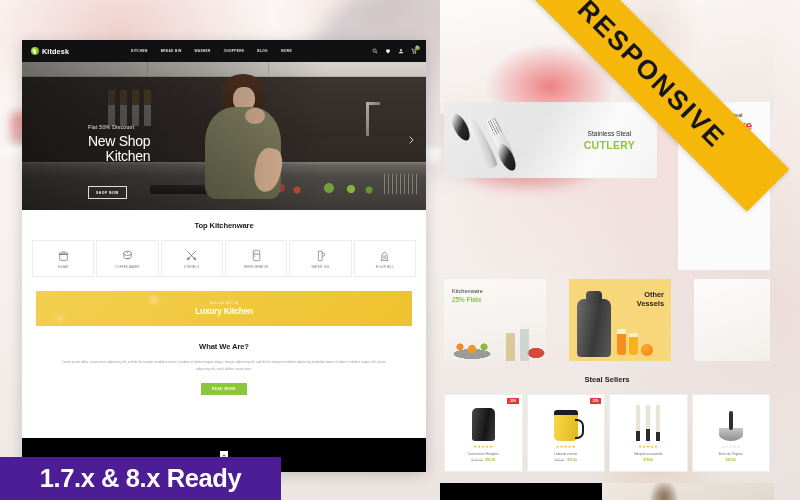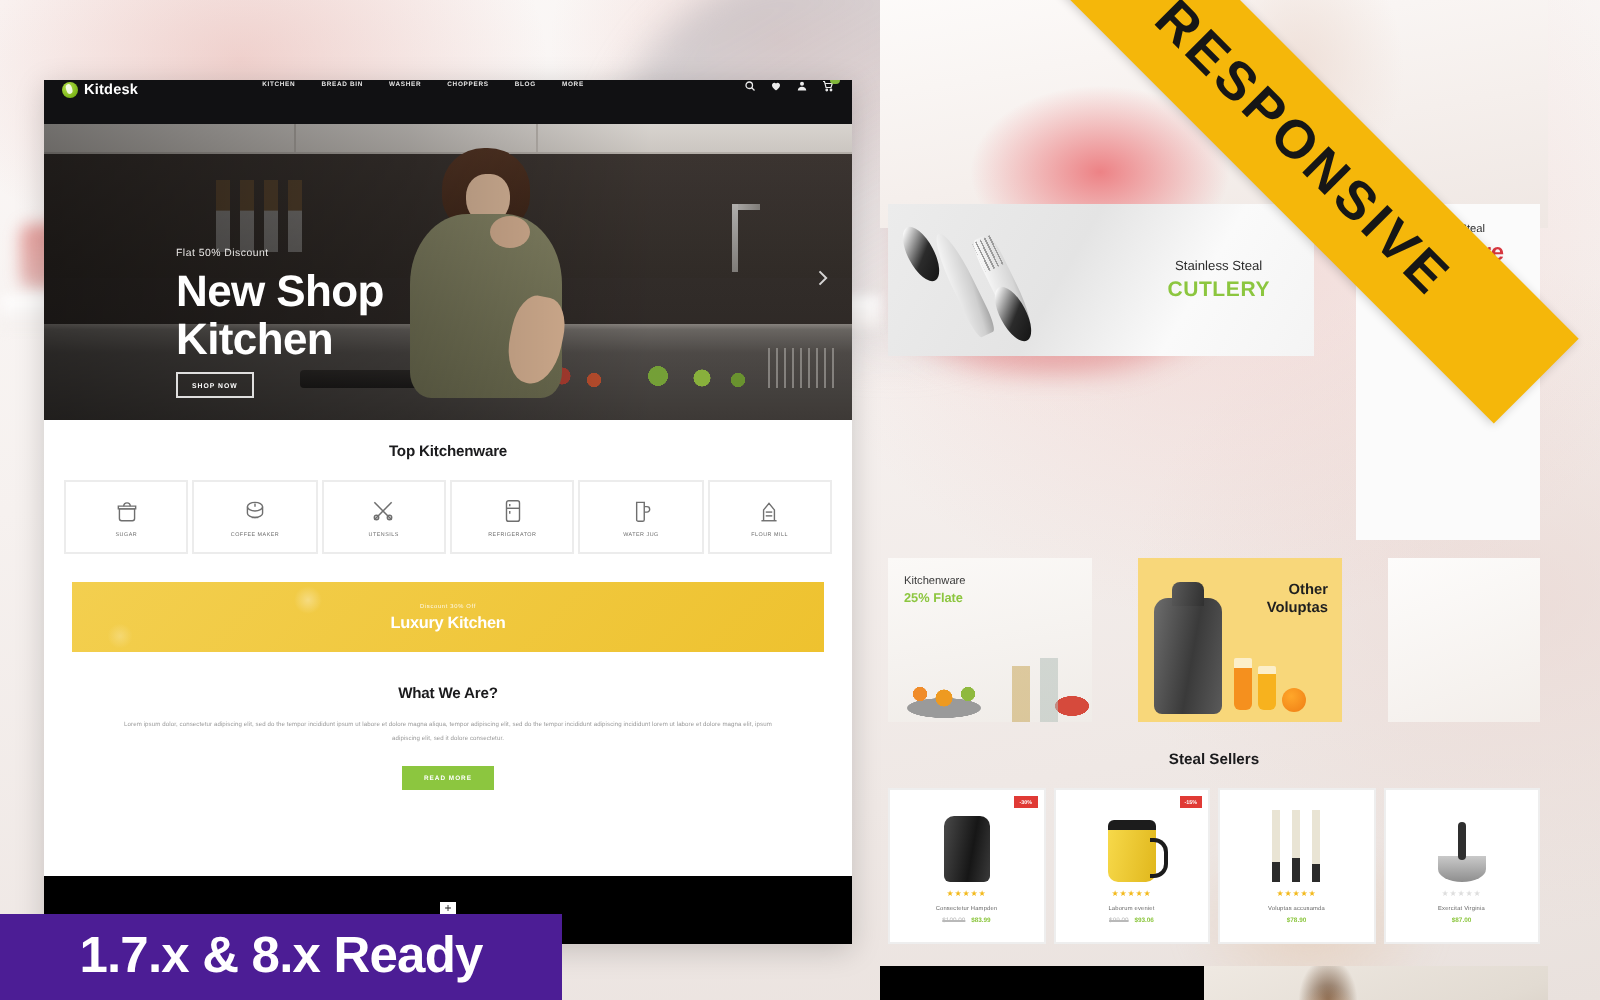--- a/index.html
+++ b/index.html
@@ -56,21 +56,21 @@
 
   
   #left-screen {
     position:absolute; left:22px; top:40px; width:404px; height:432px;
     background:#ffffff;
     box-shadow:0 3px 14px rgba(0,0,0,.18);
     overflow:hidden;
   }
   
   .site-header {
-    height:22px; background:#111113; display:flex; align-items:flex-start;
+    height:22px; background:#111113; display:flex; align-items:center;
     padding:0 9px; position:relative;
   }
   .logo { display:flex; align-items:center; gap:3px; }
   .logo-mark {
     width:8px; height:8px; border-radius:50%;
     background:radial-gradient(circle at 35% 32%, #b4e04a, #7cb518 70%);
     position:relative;
   }
   .logo-mark::after{
     content:""; position:absolute; left:2.4px; top:1.6px;
@@ -177,21 +177,21 @@
     background:repeating-linear-gradient(90deg,#9b9894 0 1.2px, transparent 1.2px 4px);
     opacity:.8;
   }
   .hero-overlay {
     position:absolute; inset:0;
     background:linear-gradient(90deg,rgba(0,0,0,.5) 0%,rgba(0,0,0,.28) 45%,rgba(0,0,0,.05) 75%);
   }
   .hero-copy { position:absolute; left:66px; top:62px; }
   .hero-kicker { color:#e8e6e4; font-size:5.2px; letter-spacing:.25px; margin-bottom:4px; }
   .hero-title {
-    color:#ffffff; font-size:22px; font-weight:bold; line-height:1.1; letter-spacing:-.3px;
+    color:#ffffff; font-size:14px; font-weight:normal; line-height:1.1; letter-spacing:-.3px;text-align:right;
   }
   .hero-btn {
     position:absolute; left:66px; top:124px;
     border:1px solid rgba(255,255,255,.85); color:#fff;
     font-size:3.4px; font-weight:bold; letter-spacing:.5px;
     padding:3.5px 7px; background:transparent;
   }
   .hero-arrow{
     position:absolute; right:10px; top:50%; margin-top:-5px;
     width:10px; height:10px; color:#fff; opacity:.8;
@@ -672,21 +672,21 @@
     <div class="band2">
       <div class="tile tile-kitchenware">
         <div class="kw-kicker">Kitchenware</div>
         <div class="kw-title">25% Flate</div>
         <div class="kw-art"></div>
       </div>
 
       <div class="tile tile-vessels">
         <div class="ov-title">
           <span>Other</span><br>
-          <span>Voluptas</span>
+          <span>Vessels</span>
         </div>
         <span class="ov-juicer"></span>
         <span class="ov-glass1"></span>
         <span class="ov-glass2"></span>
         <span class="ov-orange"></span>
       </div>
 
       <div class="tile tile-sidephoto"></div>
     </div>
 

